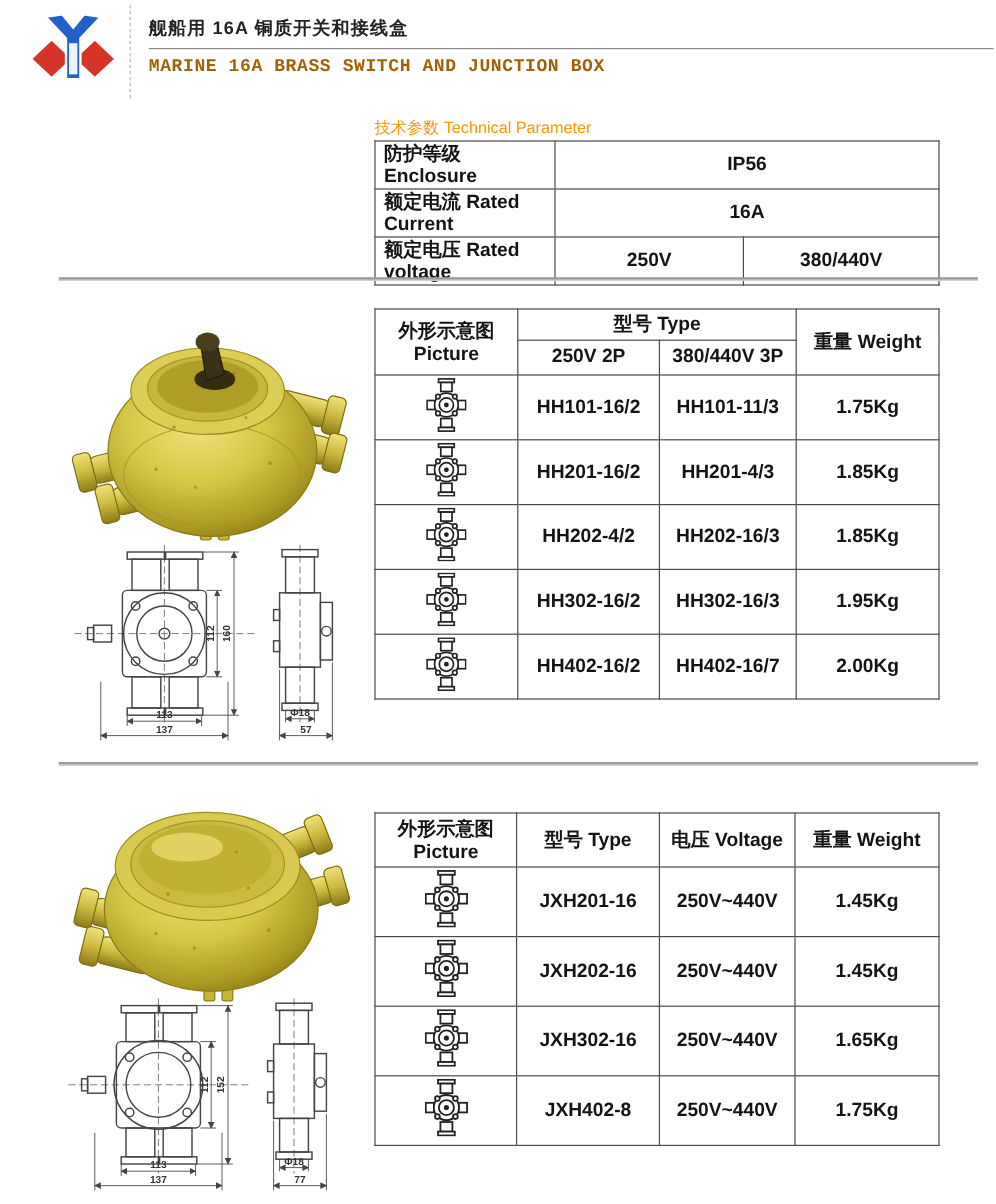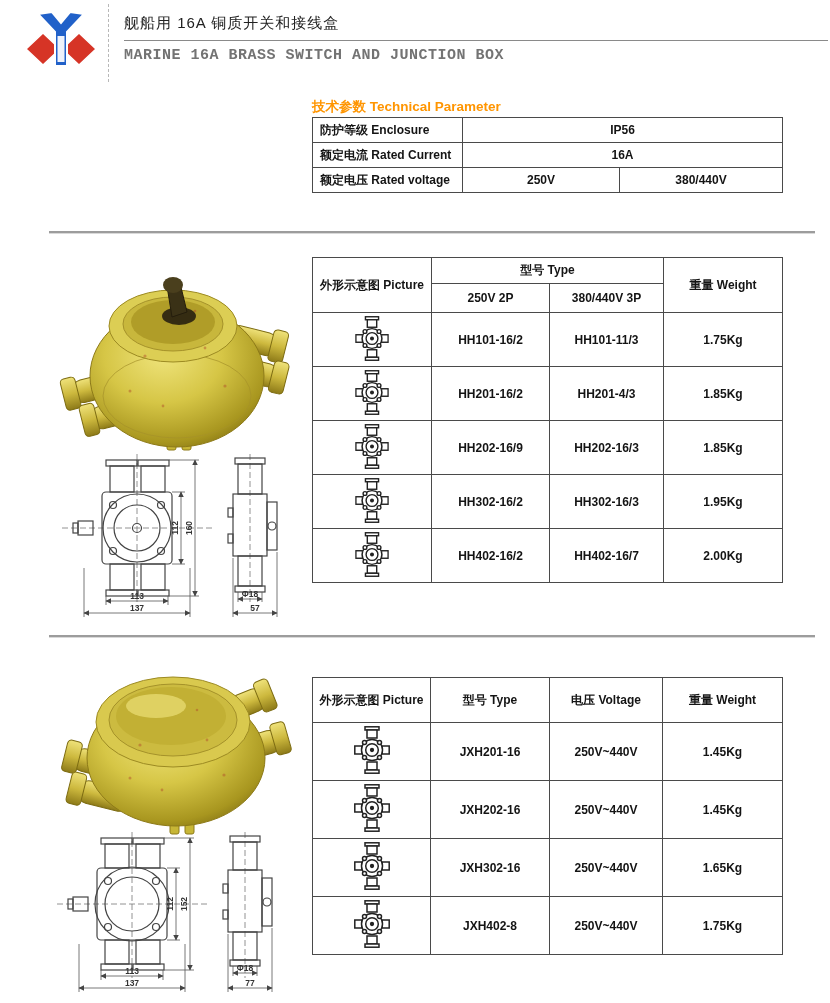--- a/index.html
+++ b/index.html
@@ -2,31 +2,31 @@
 <html><head>
 <meta charset="utf-8">
 <style>
   html,body{margin:0;padding:0;background:#ffffff;}
   .page{position:relative;width:830px;height:1003px;background:#ffffff;overflow:hidden;
         font-family:"Liberation Sans",sans-serif;color:#111;}
   .abs{position:absolute;}
 
   
   .logo-divider{border-left:1px dashed #b8b8b8;width:0;height:78px;}
-  .title-cn{font-size:15px;font-weight:normal;color:#222;letter-spacing:1px;white-space:nowrap;}
+  .title-cn{font-size:15px;font-weight:bold;color:#222;letter-spacing:1px;white-space:nowrap;}
   .title-rule{height:0;border-top:1px solid #8a8a8a;}
-  .title-en{font-family:"Liberation Mono",monospace;font-size:15px;font-weight:bold;color:#737373;
+  .title-en{font-family:"Liberation Mono",monospace;font-size:15px;font-weight:bold;color:#a16207;
             letter-spacing:.5px;white-space:nowrap;}
 
   
-  .tech-title{font-size:13.5px;font-weight:bold;color:#ff9500;white-space:nowrap;}
+  .tech-title{font-size:13.5px;font-weight:normal;color:#ff9500;white-space:nowrap;}
 
   
   table.tbl{border-collapse:collapse;table-layout:fixed;background:#fff;}
-  table.tbl td{border:1.4px solid #4a4a4a;font-size:12px;font-weight:bold;color:#141414;
+  table.tbl td{border:1.4px solid #4a4a4a;font-size:16px;font-weight:bold;color:#141414;
                text-align:center;vertical-align:middle;padding:0;overflow:hidden;}
   .tech-tbl td{height:24px;}
   .tech-tbl td.lbl{text-align:left;padding-left:7px;}
   .t1 tr.hr1 td{height:25px;}
   .t1 tr.hr2 td{height:28px;}
   .t1 tr.dr td{height:53px;text-align:center;}
   .t2 tr.hr td{height:44px;}
   .t2 tr.dr td{height:57px;}
   .cellicon{display:inline-block;line-height:0;}
 
@@ -251,21 +251,21 @@
                 <use href="#jbox-icon"></use>
               </svg></span></td>
         <td>HH201-16/2</td>
         <td>HH201-4/3</td>
         <td>1.85Kg</td>
       </tr>
       <tr class="dr">
         <td><span class="cellicon"><svg width="34" height="45" viewBox="0 0 36 48">
                 <use href="#jbox-icon"></use>
               </svg></span></td>
-        <td>HH202-16/9</td>
+        <td>HH202-4/2</td>
         <td>HH202-16/3</td>
         <td>1.85Kg</td>
       </tr>
       <tr class="dr">
         <td><span class="cellicon"><svg width="34" height="45" viewBox="0 0 36 48">
                 <use href="#jbox-icon"></use>
               </svg></span></td>
         <td>HH302-16/2</td>
         <td>HH302-16/3</td>
         <td>1.95Kg</td>

